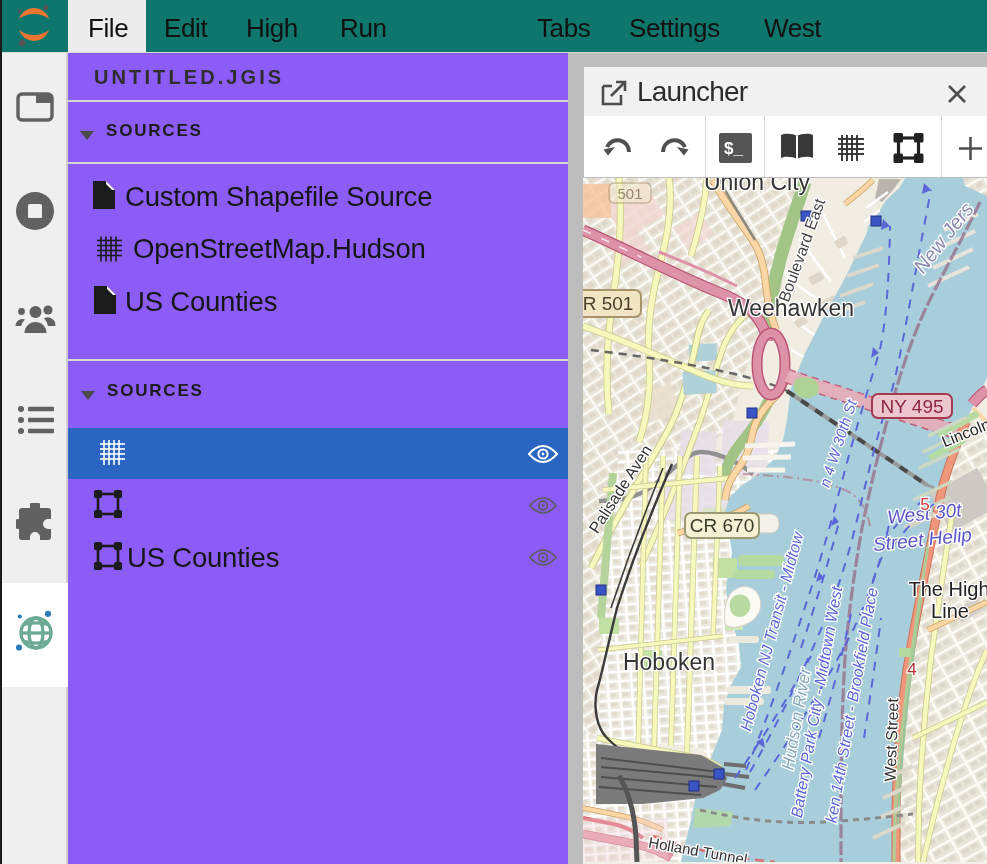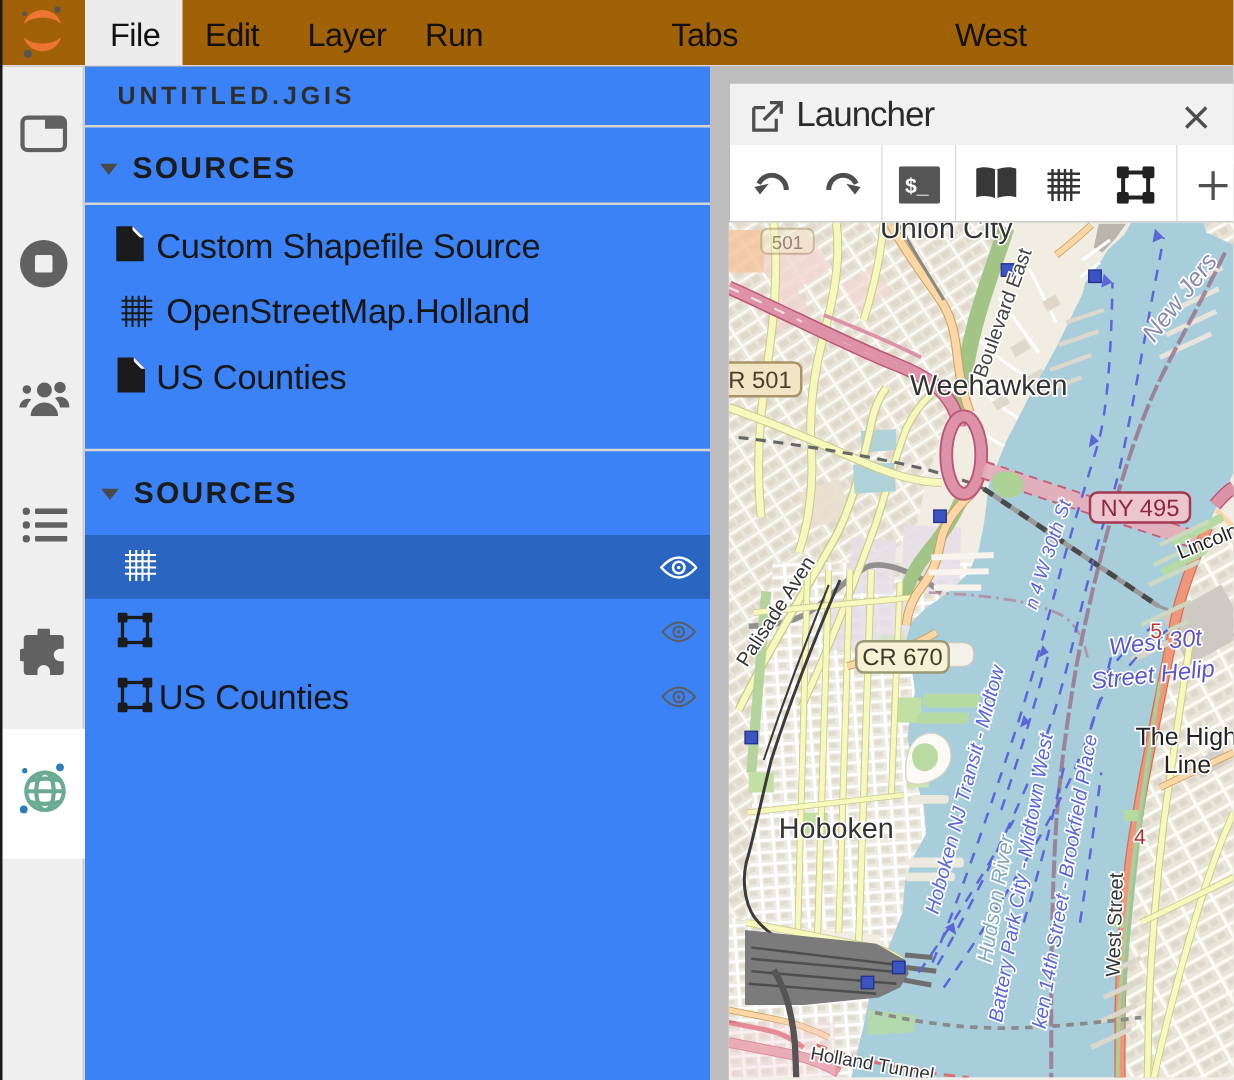--- a/index.html
+++ b/index.html
@@ -1,30 +1,30 @@
 <!DOCTYPE html>
 <html><head>
 <meta charset="utf-8">
 <style>
 html,body{margin:0;padding:0;width:987px;height:864px;overflow:hidden;background:#fff;
 font-family:"Liberation Sans",sans-serif;-webkit-font-smoothing:antialiased;}
 .abs{position:absolute;}
 #stage{position:relative;width:987px;height:864px;}
 
-#menubar{left:0;top:0;width:987px;height:52px;background:#a16207;border-bottom:1px solid #dadada;z-index:5;}
+#menubar{left:0;top:0;width:987px;height:52px;background:#0f766e;border-bottom:1px solid #dadada;z-index:5;}
 .mitem{position:absolute;top:0;height:52px;line-height:57px;font-size:26px;color:#111;letter-spacing:-0.4px;}
 #filebox{position:absolute;left:68px;top:0;width:78px;height:52px;background:#ececec;}
 
 #sidebar{left:2px;top:53px;width:66px;height:811px;background:#fff;}
 .sideblk{position:absolute;left:0;width:64px;background:#efefef;border-right:2px solid #cfcfcf;}
 
-#lpanel{left:68px;top:53px;width:500px;height:811px;background:#3b82f6;}
+#lpanel{left:68px;top:53px;width:500px;height:811px;background:#8b5cf6;}
 #ptitle{position:absolute;left:26px;top:13px;font-size:20px;font-weight:700;letter-spacing:3.1px;color:#2e2e2e;}
 .pdiv{position:absolute;left:0;width:500px;height:0;border-top:2px solid #d6d6d6;}
-.sechead{position:absolute;font-size:24px;font-weight:700;color:#1c1c1c;letter-spacing:1.8px;}
+.sechead{position:absolute;font-size:17px;font-weight:700;color:#1c1c1c;letter-spacing:1.8px;}
 .caret{position:absolute;width:0;height:0;border-left:7px solid transparent;border-right:7px solid transparent;border-top:9px solid #4a4a4a;}
 .item{position:absolute;font-size:27.5px;letter-spacing:-0.2px;color:#161616;}
 #selrow{position:absolute;left:0;top:375px;width:500px;height:51px;background:#2a65c2;}
 
 #splitter{left:568px;top:53px;width:419px;height:811px;background:#bdbdbd;}
 #tabbar{left:584px;top:67px;width:403px;height:64px;background:#f1f1f1;}
 #toolbar{left:584px;top:116px;width:403px;height:61px;background:#fff;}
 .tsep{position:absolute;top:0;width:1px;height:61px;background:#d8d8d8;}
 #mapwrap{left:583px;top:178px;width:404px;height:686px;background:#f2efe9;overflow:hidden;}
 </style>
@@ -36,23 +36,24 @@
   <div id="filebox"></div>
   <svg class="abs" style="left:16px;top:4px" width="44" height="46" viewBox="0 0 44 46">
     <path d="M3 15 A15.7 15.7 0 0 1 33 15 A25 25 0 0 0 3 15 Z" fill="#ec7532"></path>
     <path d="M3 26 A15.7 15.7 0 0 0 33 26 A25 25 0 0 1 3 26 Z" fill="#ec7532"></path>
     <circle cx="3.8" cy="7" r="1.9" fill="#555"></circle>
     <circle cx="30" cy="3.7" r="2.5" fill="#555"></circle>
     <circle cx="6.2" cy="39" r="3.2" fill="#555"></circle>
   </svg>
   <div class="mitem" style="left:88px">File</div>
   <div class="mitem" style="left:164px">Edit</div>
-  <div class="mitem" style="left:246px">Layer</div>
+  <div class="mitem" style="left:246px">High</div>
   <div class="mitem" style="left:340px">Run</div>
   <div class="mitem" style="left:537px">Tabs</div>
+  <div class="mitem" style="left:629px">Settings</div>
   <div class="mitem" style="left:764px">West</div>
 </div>
 <div class="abs" id="sidebar">
   <div class="sideblk" style="top:0;height:530px;"></div>
   <div class="sideblk" style="top:634px;height:281px;"></div>
 
   <svg class="abs" style="left:14px;top:39px" width="38" height="30" viewBox="0 0 38 30">
     <rect x="2" y="2" width="34" height="26" rx="4" fill="none" stroke="#616161" stroke-width="3.4"></rect>
     <path d="M20 2 h12 a4 4 0 0 1 4 4 v5 h-16 z" fill="#616161"></path>
   </svg>
@@ -118,21 +119,21 @@
       <line x1="4" y1="0" x2="4" y2="25"></line>
           <line x1="9" y1="0" x2="9" y2="25"></line>
           <line x1="14" y1="0" x2="14" y2="25"></line>
           <line x1="19" y1="0" x2="19" y2="25"></line>
       <line x1="0" y1="4" x2="25" y2="4"></line>
           <line x1="0" y1="9" x2="25" y2="9"></line>
           <line x1="0" y1="14" x2="25" y2="14"></line>
           <line x1="0" y1="19" x2="25" y2="19"></line>
     </g>
   </svg>
-  <div class="item" style="left:65px;top:180px">OpenStreetMap.Holland</div>
+  <div class="item" style="left:65px;top:180px">OpenStreetMap.Hudson</div>
   <svg class="abs" style="left:24px;top:231px" width="26" height="32" viewBox="0 0 26 32">
     <path d="M2 2 h13 l9 9 v19 H2 z" fill="#1b1b1b"></path>
         <path d="M15 2 l9 9 h-9 z" fill="#fff"></path>
     <path d="M15 2 l9 9 h-9 z" fill="#1b1b1b" transform="translate(-1.5,1.5)"></path>
   </svg>
   <div class="item" style="left:57px;top:233px">US Counties</div>
   <div class="pdiv" style="top:306px"></div>
   <div class="caret" style="left:13px;top:338px"></div>
   <div class="sechead" style="left:39px;top:328px">SOURCES</div>
   <div id="selrow"></div>

